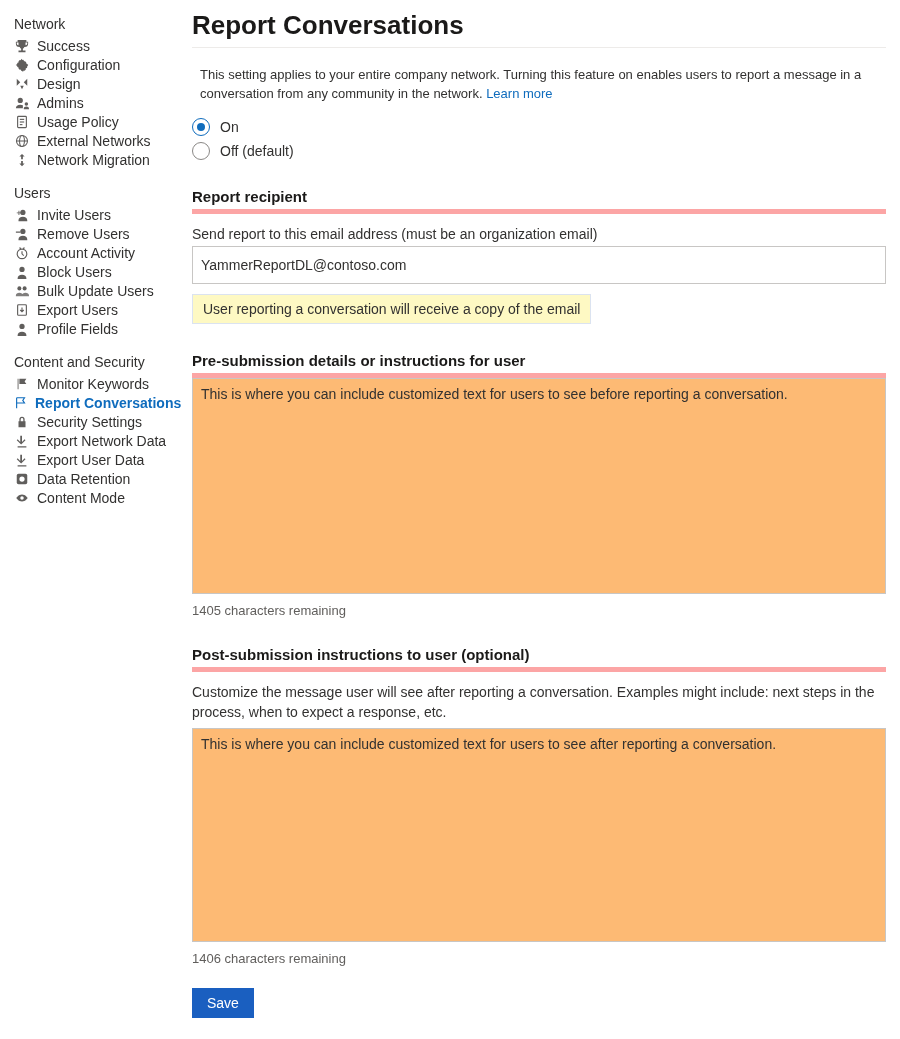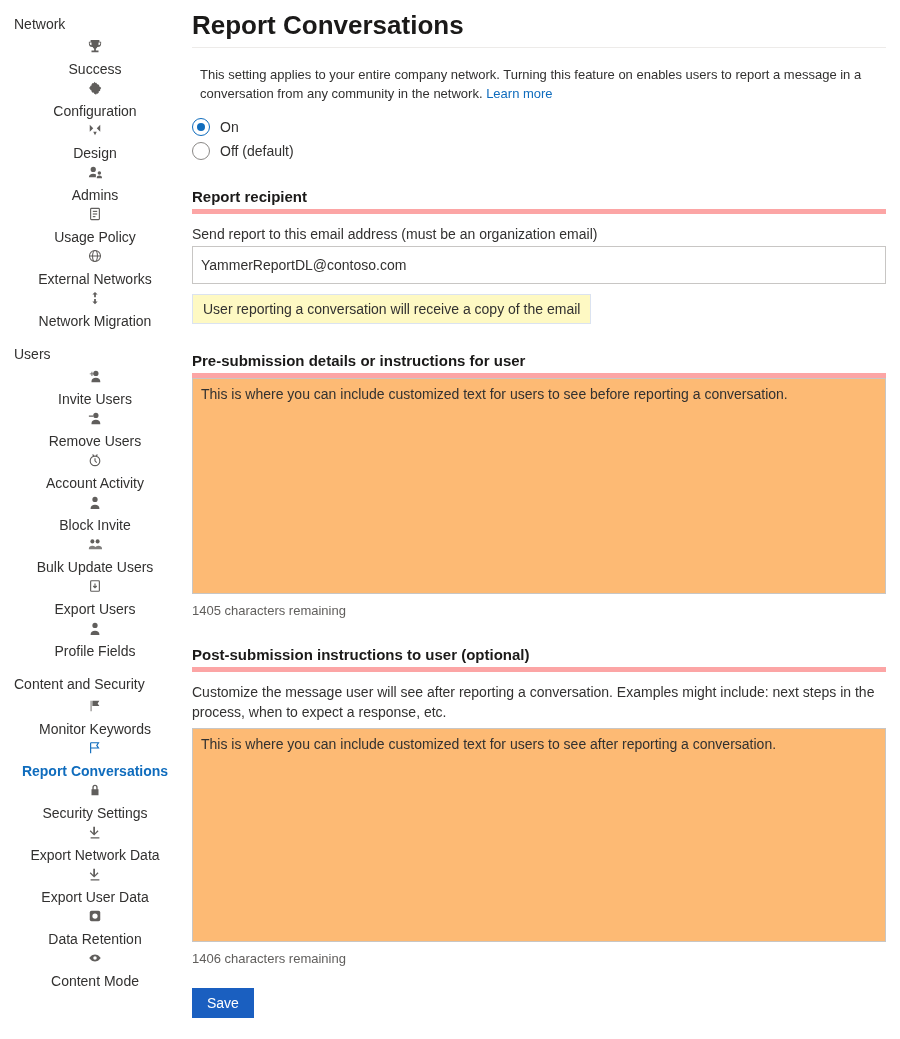--- a/index.html
+++ b/index.html
@@ -36,21 +36,20 @@
   }
   .sidebar li {
     display: flex;
     align-items: center;
     gap: 7px;
     font-size: 14px;
     color: #323130;
     padding: 1.5px 0 1.5px 0;
     cursor: pointer;
     white-space: nowrap;
-    flex-direction: column;
   }
   .sidebar li .icon {
     width: 16px;
     height: 16px;
     display: inline-flex;
     align-items: center;
     justify-content: center;
     color: #605e5c;
   }
   .sidebar li.active,
@@ -285,21 +284,21 @@
         </span>
         <span>Account Activity</span>
       </li>
       <li>
         <span class="icon">
           <svg width="14" height="14" viewBox="0 0 16 16" fill="currentColor">
               <circle cx="8" cy="5" r="3"></circle>
               <path d="M3 15c0-2.5 2-4 5-4s5 1.5 5 4v1H3z"></path>
             </svg>
         </span>
-        <span>Block Invite</span>
+        <span>Block Users</span>
       </li>
       <li>
         <span class="icon">
           <svg width="14" height="14" viewBox="0 0 16 16" fill="currentColor">
               <circle cx="5" cy="5" r="2.3"></circle>
               <circle cx="11" cy="5" r="2.3"></circle>
               <path d="M1 13c0-2 1.7-3 4-3s4 1 4 3v1H1zm7 0c0-2 1.7-3 4-3s4 1 4 3v1H8z" opacity=".8"></path>
             </svg>
         </span>
         <span>Bulk Update Users</span>

